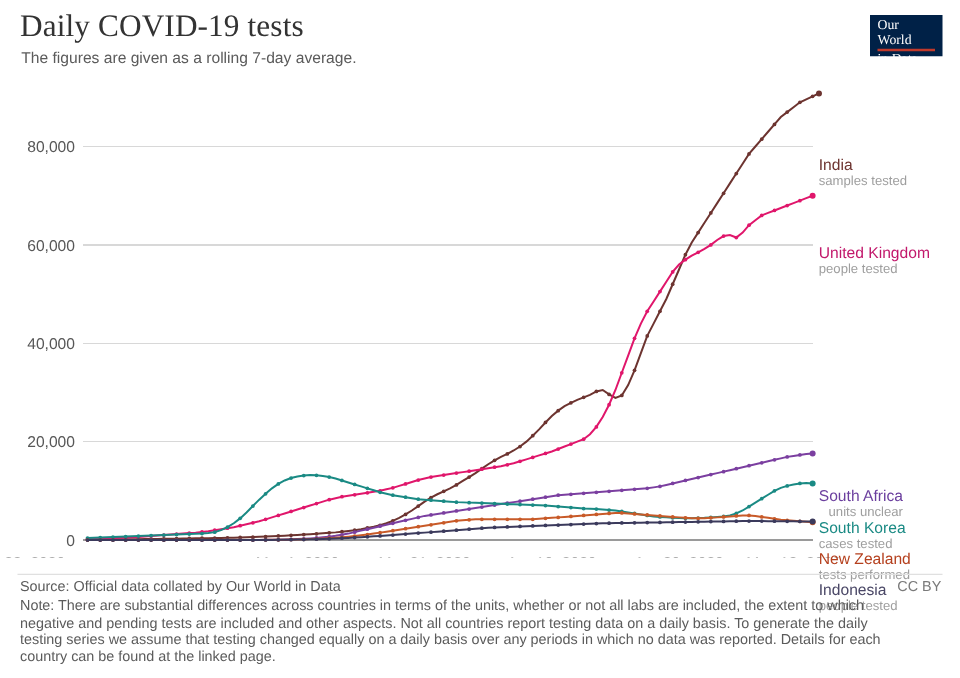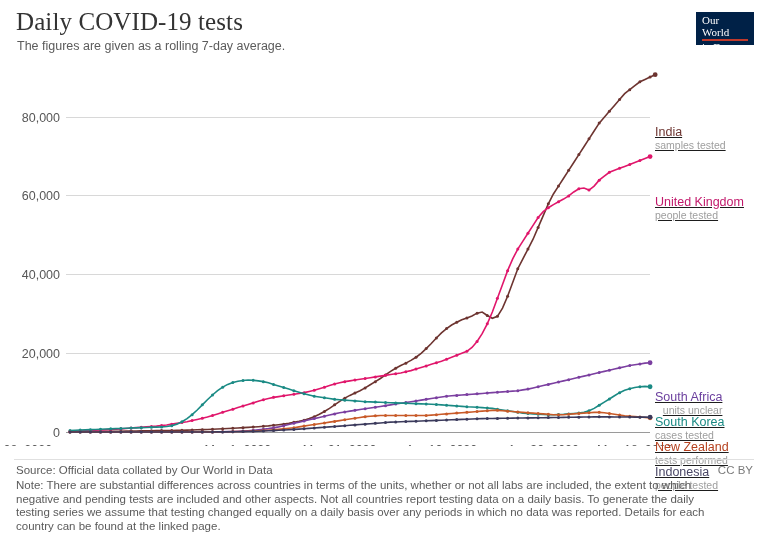--- a/index.html
+++ b/index.html
@@ -97,21 +97,20 @@
   .series-dot {
     stroke: none;
   }
 
   
   .legend-label {
     position: absolute;
     font-size: 12px;
     line-height: 13px;
     white-space: nowrap;
-    text-decoration: underline;
   }
   .legend-label .name {
     display: block;
     font-size: 12.5px;
   }
   .legend-label .sub {
     display: block;
     font-size: 10.5px;
     color: #9e9e9e;
   }

